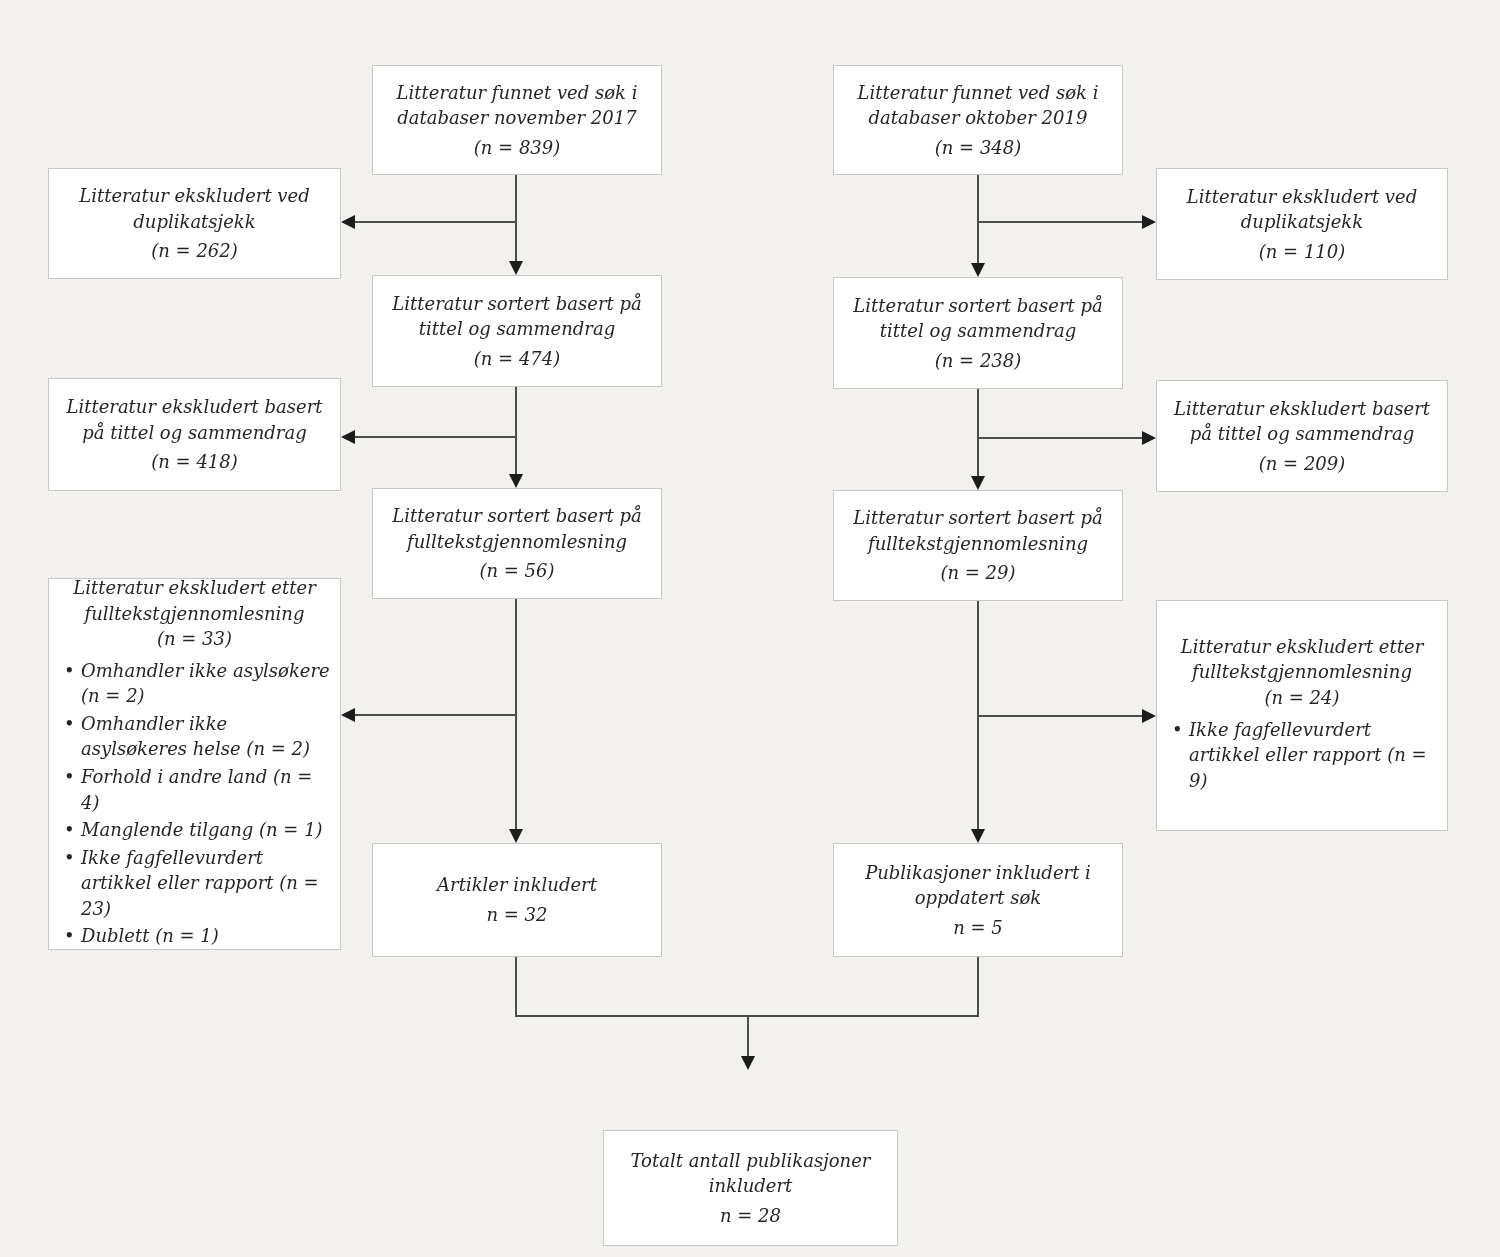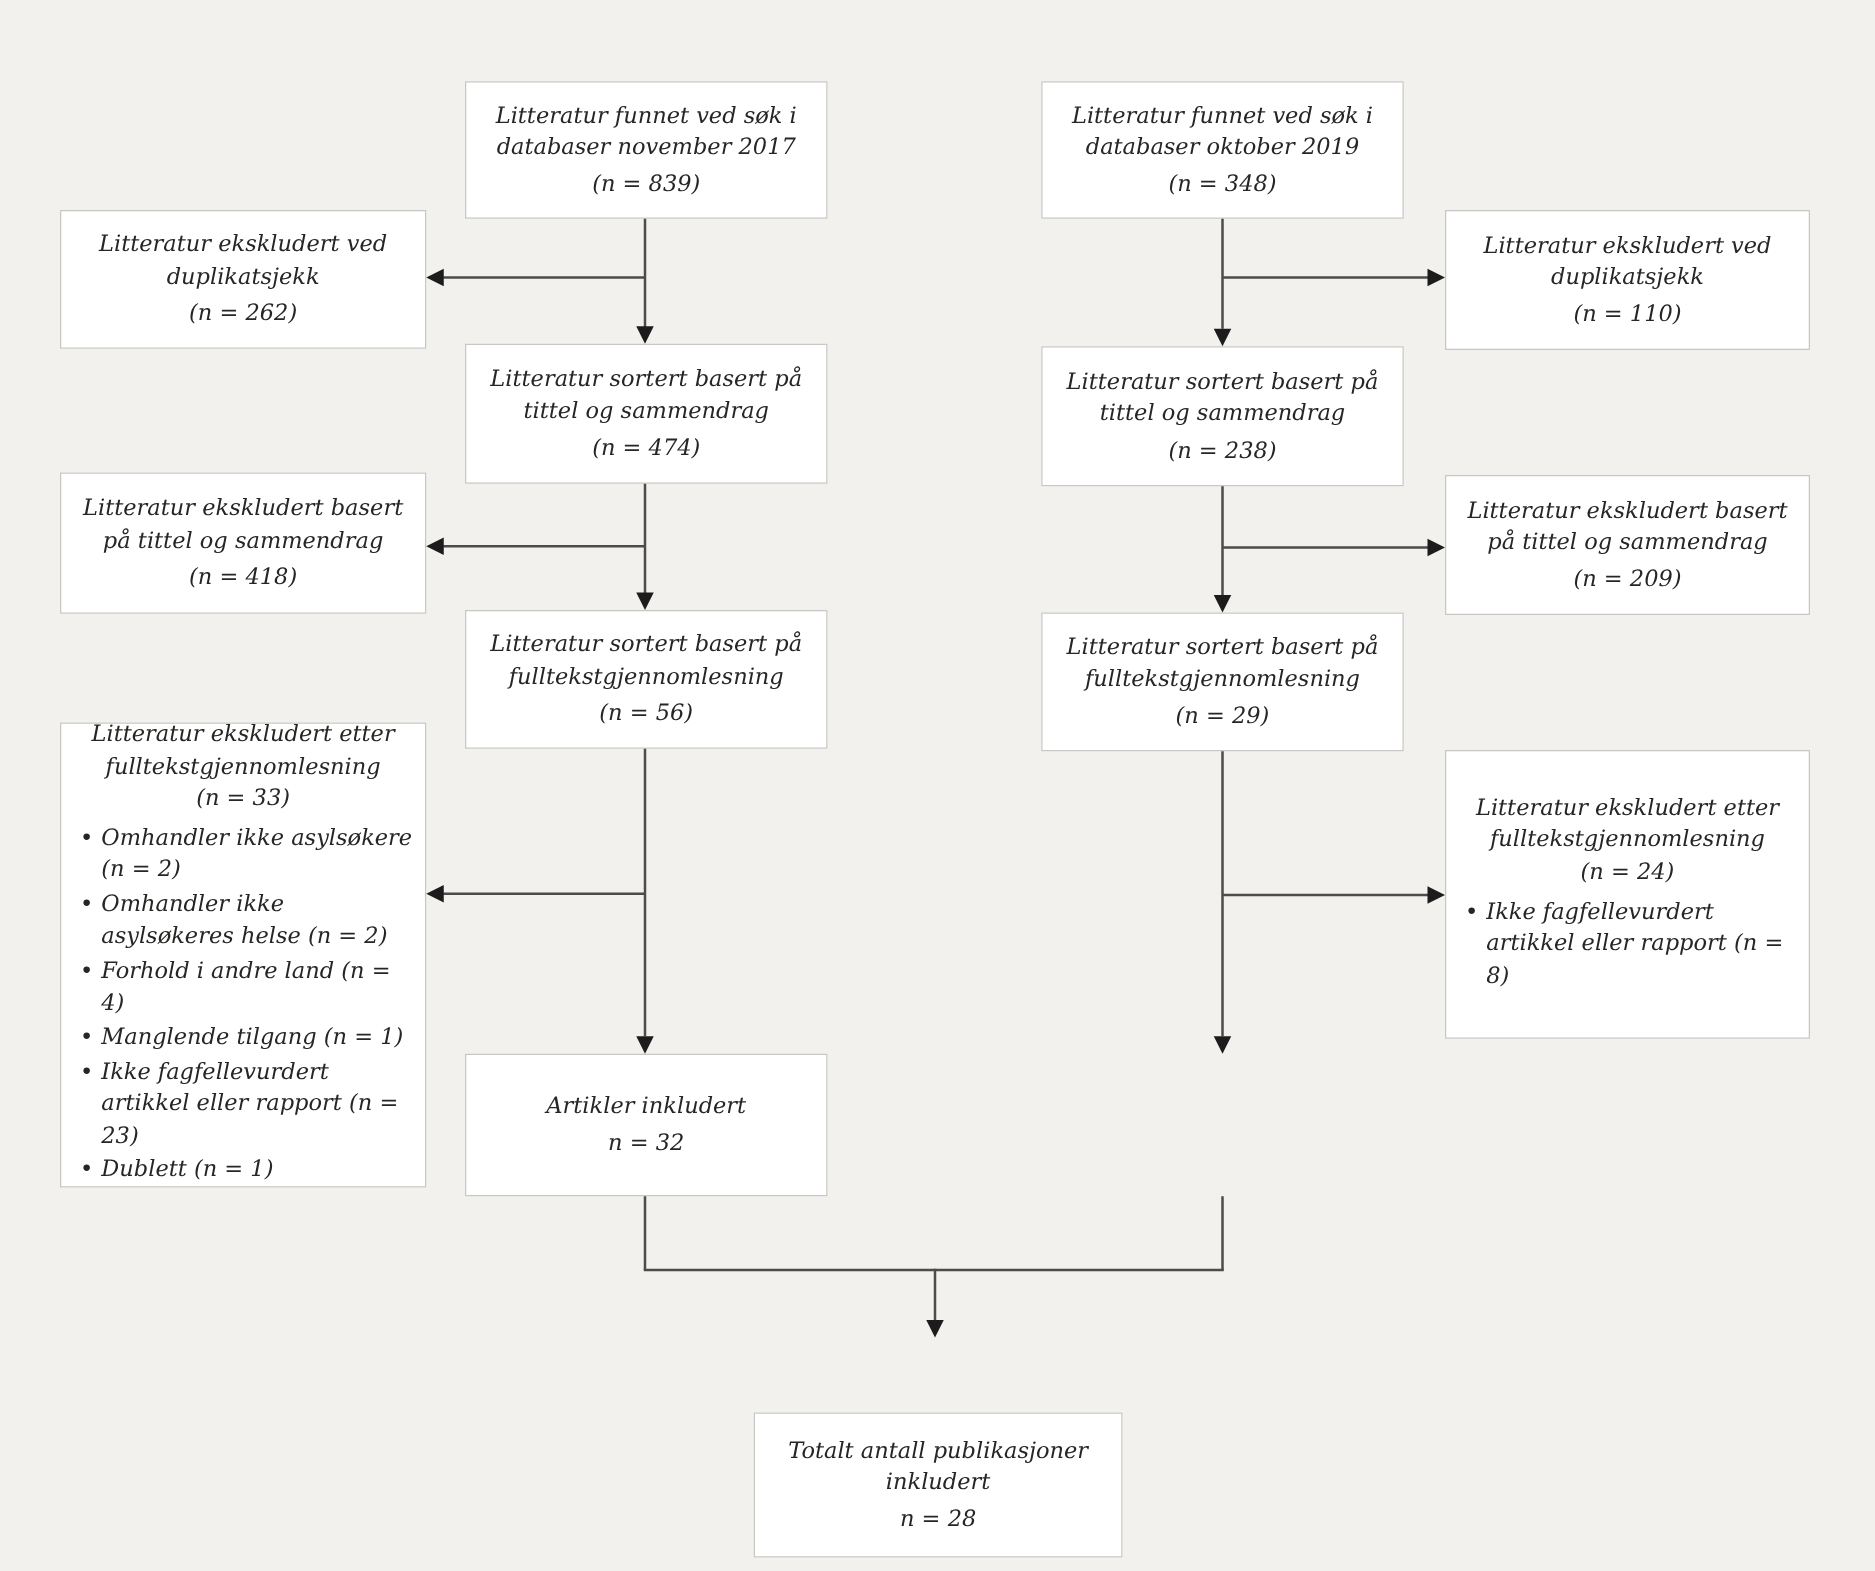--- a/index.html
+++ b/index.html
@@ -124,39 +124,44 @@
 tittel og sammendrag</div>
     <div class="box-n">(n = 238)</div>
   </div>
 
   <div class="box" style="left:833px; top:490px; width:290px; height:111px;">
     <div class="box-text">Litteratur sortert basert på
 fulltekstgjennomlesning</div>
     <div class="box-n">(n = 29)</div>
   </div>
 
+  <div class="box" style="left:833px; top:843px; width:290px; height:114px;">
+    <div class="box-text">Publikasjoner inkludert i
+oppdatert søk</div>
+    <div class="box-n">n = 5</div>
+  </div>
 
   <div class="box" style="left:1156px; top:168px; width:292px; height:112px;">
     <div class="box-text">Litteratur ekskludert ved
 duplikatsjekk</div>
     <div class="box-n">(n = 110)</div>
   </div>
 
   <div class="box" style="left:1156px; top:380px; width:292px; height:112px;">
     <div class="box-text">Litteratur ekskludert basert
 på tittel og sammendrag</div>
     <div class="box-n">(n = 209)</div>
   </div>
 
   <div class="box box-list" style="left:1156px; top:600px; width:292px; height:231px;">
     <div class="box-text">Litteratur ekskludert etter
 fulltekstgjennomlesning</div>
     <div class="box-n" style="margin-top:0;">(n = 24)</div>
     <ul class="bullets">
-      <li>Ikke fagfellevurdert artikkel eller rapport (n = 8)</li>
+      <li>Ikke fagfellevurdert artikkel eller rapport (n = 9)</li>
     </ul>
   </div>
 
   <div class="box" style="left:603px; top:1130px; width:295px; height:116px;">
     <div class="box-text">Totalt antall publikasjoner
 inkludert</div>
     <div class="box-n">n = 28</div>
   </div>
 
   <div class="vline" style="left:515px; top:175px; height:88px;"></div>

